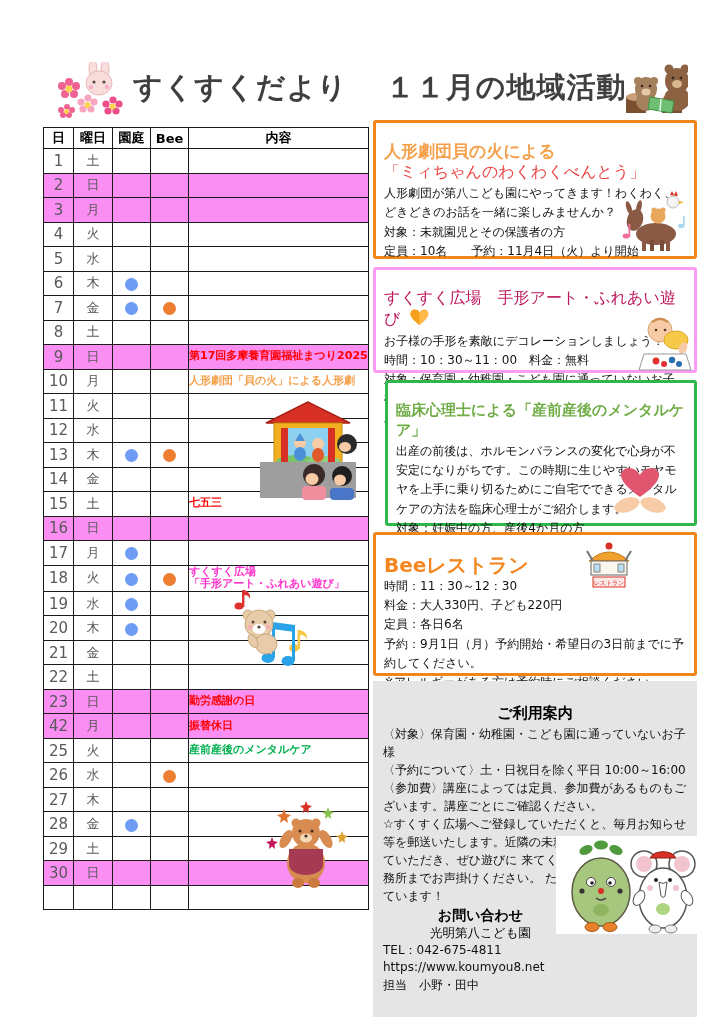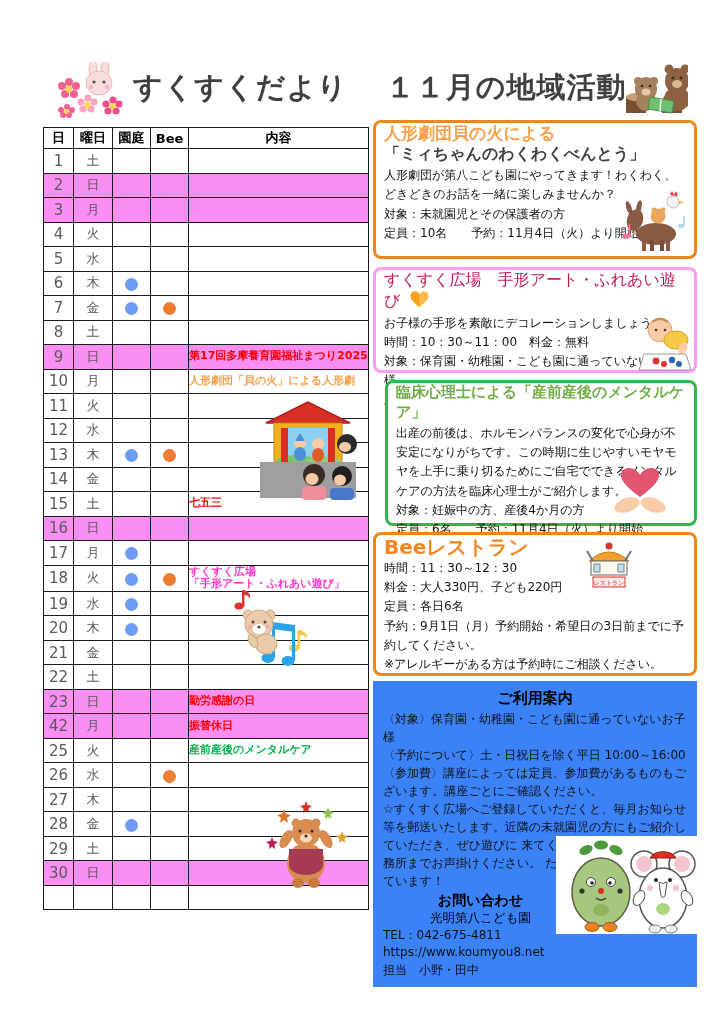--- a/index.html
+++ b/index.html
@@ -22,33 +22,33 @@
   td.mark{width:38px;text-align:center;}
   td.ct{width:180px;font-size:11px;font-weight:bold;text-align:left;padding-left:3px;line-height:1.15;white-space:pre-line;}
   tr.hol td{background:#fa8ef2;}
   .dot{display:inline-block;width:13px;height:13px;border-radius:50%;vertical-align:middle;}
   .dot.blue{background:#6e9bf4;}
   .dot.orange{background:#ed7d31;}
   .c-red{color:#ff0000;} .c-orange{color:#f5a04b;} .c-magenta{color:#ff33cc;margin-top:25px;} .c-green{color:#00b050;}
 
   
   .rightcol{position:absolute;left:373px;top:120px;width:324px;}
-  .box{position:relative;box-sizing:border-box;border:3px solid;border-radius:8px;padding:0 8px;margin-bottom:7px;background:#fff;}
+  .box{position:relative;box-sizing:border-box;border:3px solid;border-radius:3px;padding:18px 8px;margin-bottom:7px;background:#fff;}
   .box1{border-color:#f08519;height:139px;margin-bottom:8px;}
   .box2{border-color:#ff9bf5;height:106px;}
   .box3{border-color:#2eb84b;height:146px;margin-bottom:6px;margin-left:12px;}
   .box4{border-color:#f08519;height:144px;margin-bottom:5px;}
   .bt1a{font-size:17px;font-weight:bold;color:#f5a04b;line-height:1.25;}
-  .bt1b{font-size:16px;font-weight:bold;color:#404040;line-height:1.25;}
+  .bt1b{font-size:16px;font-weight:normal;color:#ef4444;line-height:1.25;}
   .bt2{font-size:16px;font-weight:normal;color:#be185d;line-height:1.3;}
   .bt3{font-size:15px;font-weight:bold;color:#70ad47;line-height:1.3;}
   .bt4{font-size:20px;font-weight:bold;color:#f5861f;line-height:1.2;}
   .bbody{font-size:12px;color:#111;line-height:1.6;margin-top:2px;}
   .blines div{font-size:12px;color:#111;line-height:1.6;}
-  .info{box-sizing:border-box;background:#3b82f6;min-height:254px;padding:8px 10px;position:relative;}
+  .info{box-sizing:border-box;background:#e5e5e5;min-height:254px;padding:23px 10px;position:relative;}
   .info-title{text-align:center;font-size:15px;font-weight:bold;color:#000;margin-bottom:2px;}
   .info .blines div{font-size:12px;line-height:1.5;}
   .contact{width:195px;margin-top:2px;}
   .contact .ct-title{text-align:center;font-size:14px;font-weight:bold;}
   .contact .ct-org{text-align:center;font-size:12.5px;}
   .contact .blines div{font-size:12px;line-height:1.45;}
   .mascots{position:absolute;left:183px;top:155px;width:150px;height:98px;background:#fff;}
 
   .heart-inline{vertical-align:-2px;margin-left:10px;}
   svg{display:block;}

